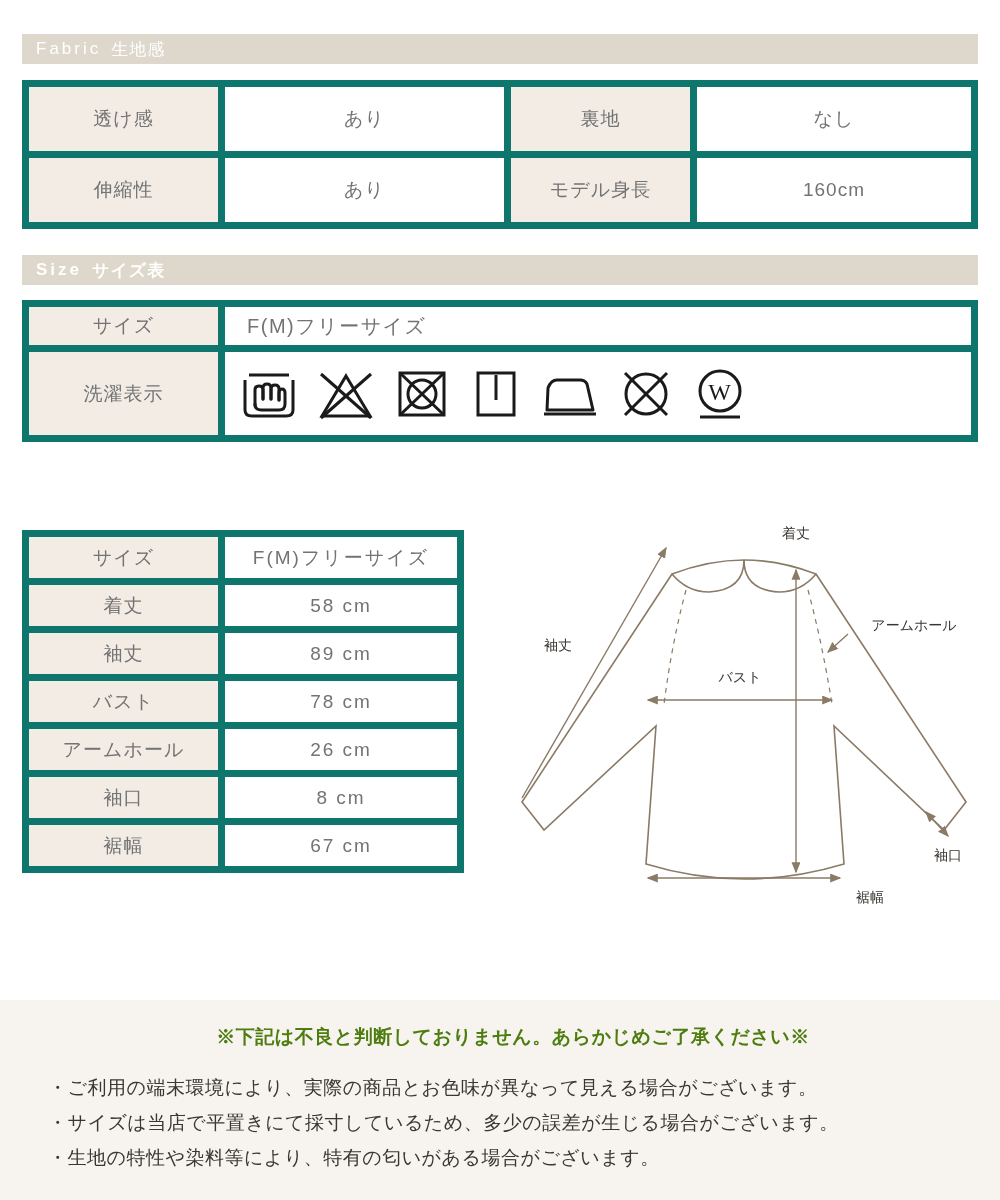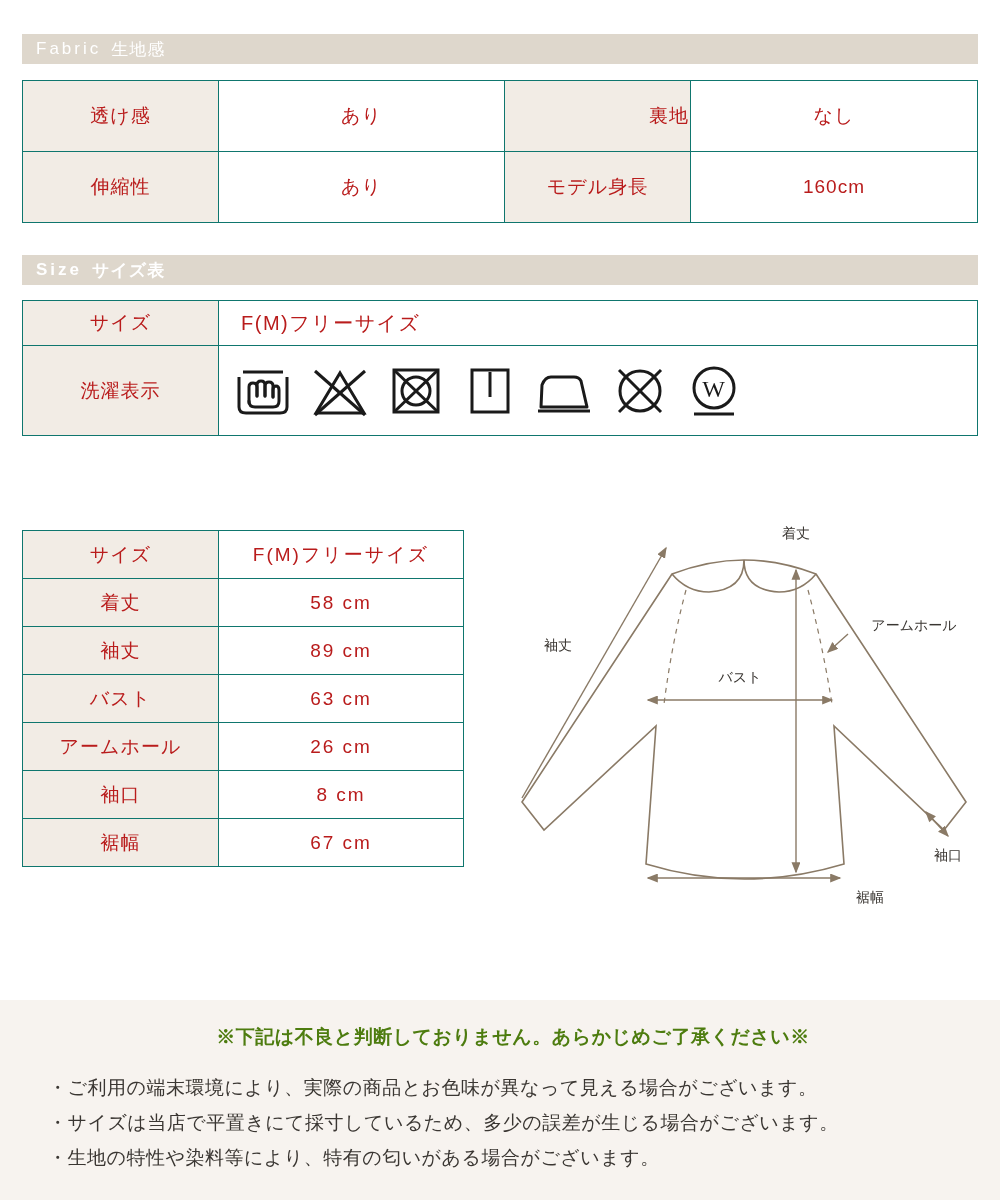--- a/index.html
+++ b/index.html
@@ -31,26 +31,26 @@
   .section-bar .en { letter-spacing: 3px; }
   .section-bar .jp { margin-left: 10px; letter-spacing: 1px; }
 
   
   table.tbl {
     position: absolute;
     border-collapse: collapse;
     table-layout: fixed;
   }
   table.tbl td {
-    border: 1px solid #0f766e;
+    border: 7px solid #0f766e;
     font-size: 19px;
     text-align: center;
     vertical-align: middle;
     letter-spacing: 1px;
-    color: #b91c1c;
+    color: #737373;
     background: #ffffff;
   }
   table.tbl td.lbl {
     background: #f2ece5;
   }
 
   
   #fabric-table { left: 22px; top: 80px; width: 956px; }
   #fabric-table td { height: 71px; }
 
@@ -115,21 +115,21 @@
   <div class="section-bar" style="left:22px; top:34px; width:956px;">
     <span class="en">Fabric</span>
     <span class="jp">生地感</span>
   </div>
 
   <table class="tbl" id="fabric-table">
     <tbody>
         <tr>
       <td class="lbl" style="width:196px;">透け感</td>
       <td style="width:286px;">あり</td>
-      <td class="lbl" style="width:186px;text-align:right;">裏地</td>
+      <td class="lbl" style="width:186px;">裏地</td>
       <td>なし</td>
     </tr>
     <tr>
       <td class="lbl">伸縮性</td>
       <td>あり</td>
       <td class="lbl">モデル身長</td>
       <td>160cm</td>
     </tr>
   </tbody>
     </table>
@@ -209,21 +209,21 @@
     <tr>
       <td class="lbl name">着丈</td>
       <td class="val">58 cm</td>
     </tr>
     <tr>
       <td class="lbl name">袖丈</td>
       <td class="val">89 cm</td>
     </tr>
     <tr>
       <td class="lbl name">バスト</td>
-      <td class="val">63 cm</td>
+      <td class="val">78 cm</td>
     </tr>
     <tr>
       <td class="lbl name">アームホール</td>
       <td class="val">26 cm</td>
     </tr>
     <tr>
       <td class="lbl name">袖口</td>
       <td class="val">8 cm</td>
     </tr>
     <tr>

